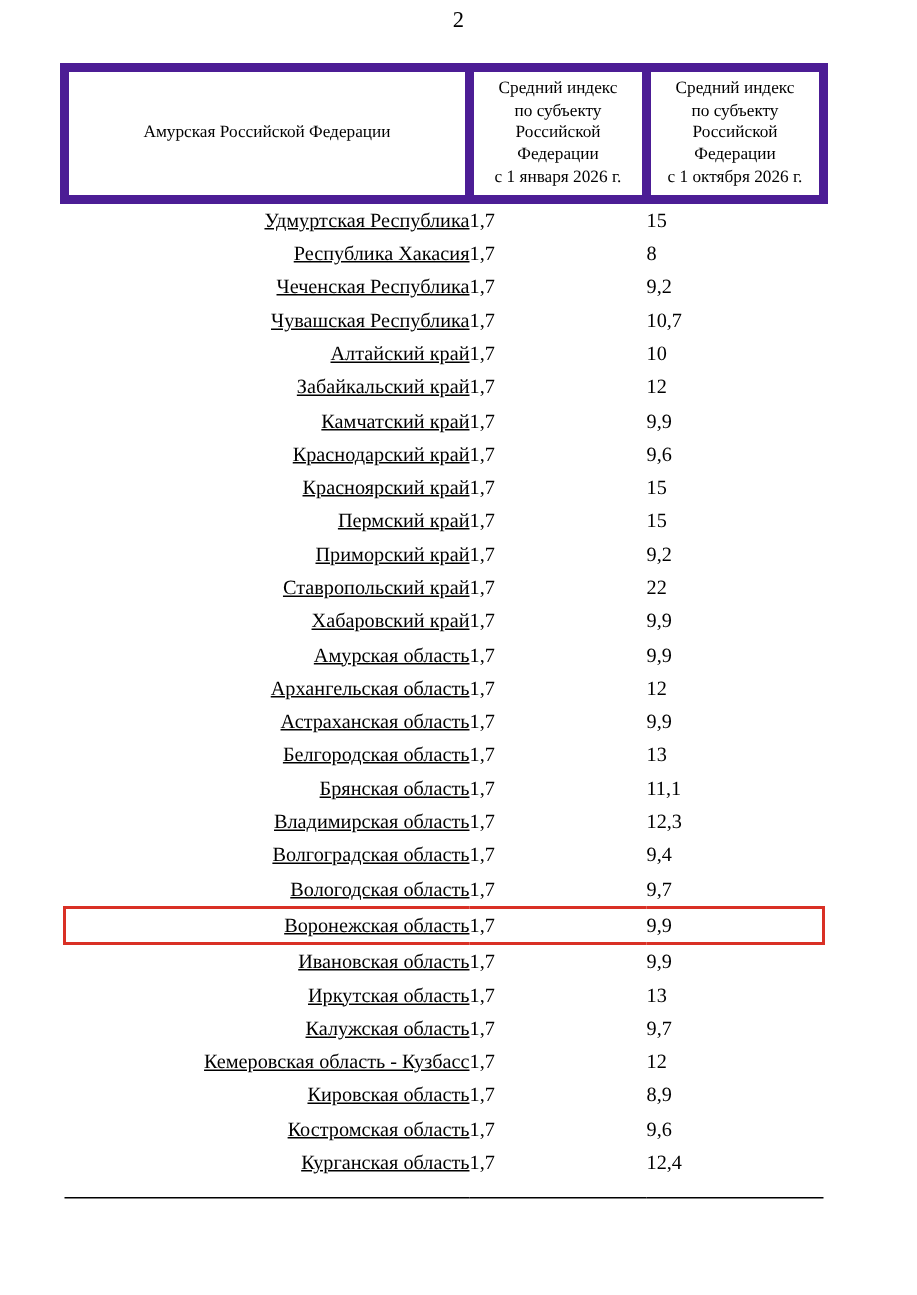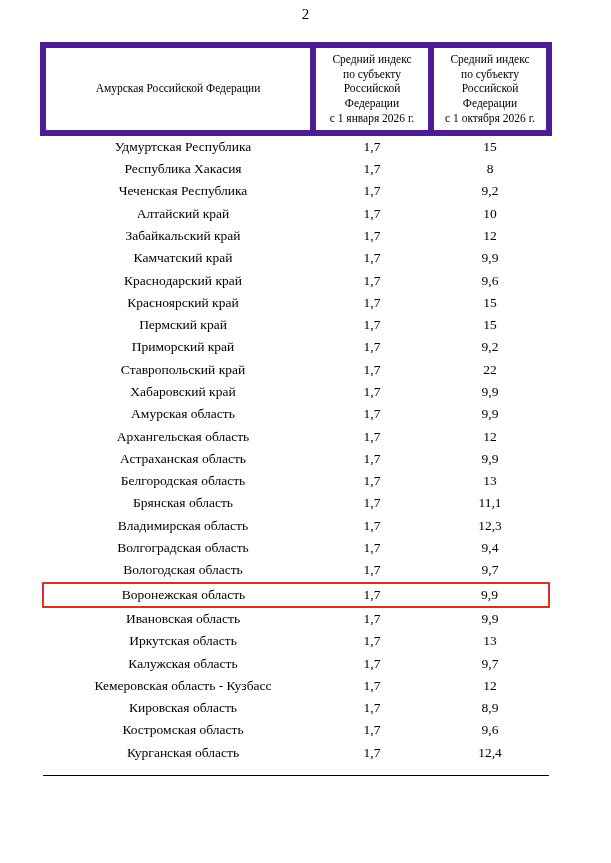--- a/index.html
+++ b/index.html
@@ -42,25 +42,25 @@
     padding: 4px 8px;
     white-space: pre-line;
   }
   .doc-table tbody td {
     height: 22.3px;
     font-size: 13.5px;
     vertical-align: middle;
     padding: 0;
   }
   .doc-table tbody td.cell-region {
-    text-align: center;
+    text-align: right;
     padding-left: 10px;
+    text-decoration: underline;
   }
   .doc-table tbody td.cell-val {
-    text-align: center;
   }
   .doc-table tbody tr.highlighted td {
     border-top: 2px solid var(--highlight, #d93025);
     border-bottom: 2px solid var(--highlight, #d93025);
   }
   .doc-table tbody tr.highlighted td:first-child {
     border-left: 2px solid var(--highlight, #d93025);
   }
   .doc-table tbody tr.highlighted td:last-child {
     border-right: 2px solid var(--highlight, #d93025);
@@ -112,20 +112,25 @@
     <td class="cell-val">1,7</td>
     <td class="cell-val">8</td>
   </tr>
 
   <tr>
     <td class="cell-region">Чеченская Республика</td>
     <td class="cell-val">1,7</td>
     <td class="cell-val">9,2</td>
   </tr>
 
+  <tr>
+    <td class="cell-region">Чувашская Республика</td>
+    <td class="cell-val">1,7</td>
+    <td class="cell-val">10,7</td>
+  </tr>
 
   <tr>
     <td class="cell-region">Алтайский край</td>
     <td class="cell-val">1,7</td>
     <td class="cell-val">10</td>
   </tr>
 
   <tr>
     <td class="cell-region">Забайкальский край</td>
     <td class="cell-val">1,7</td>

